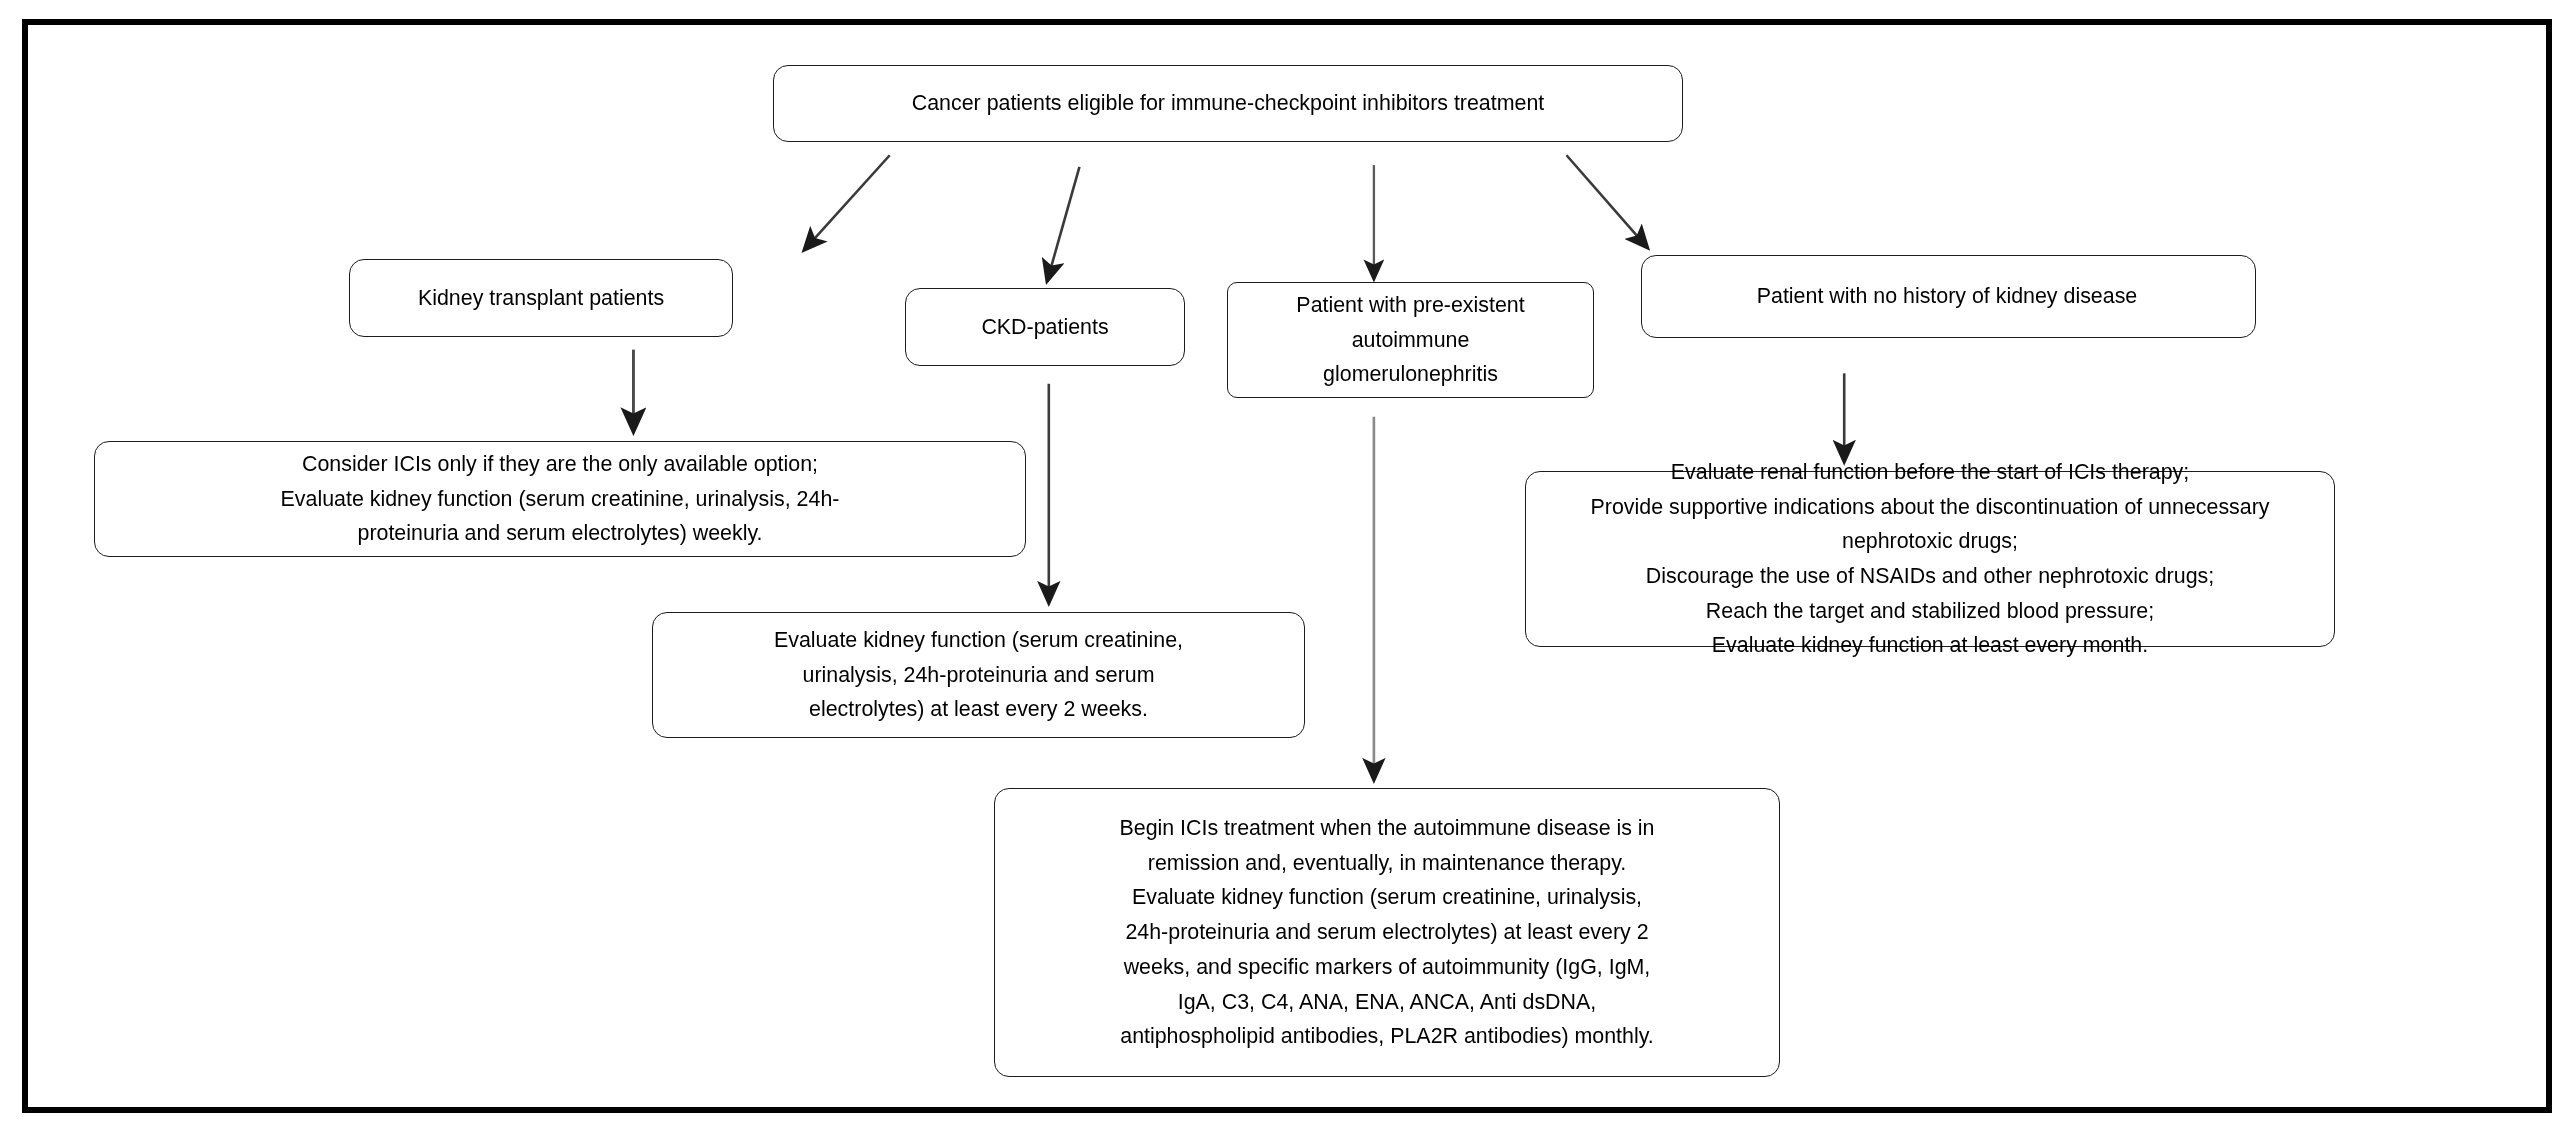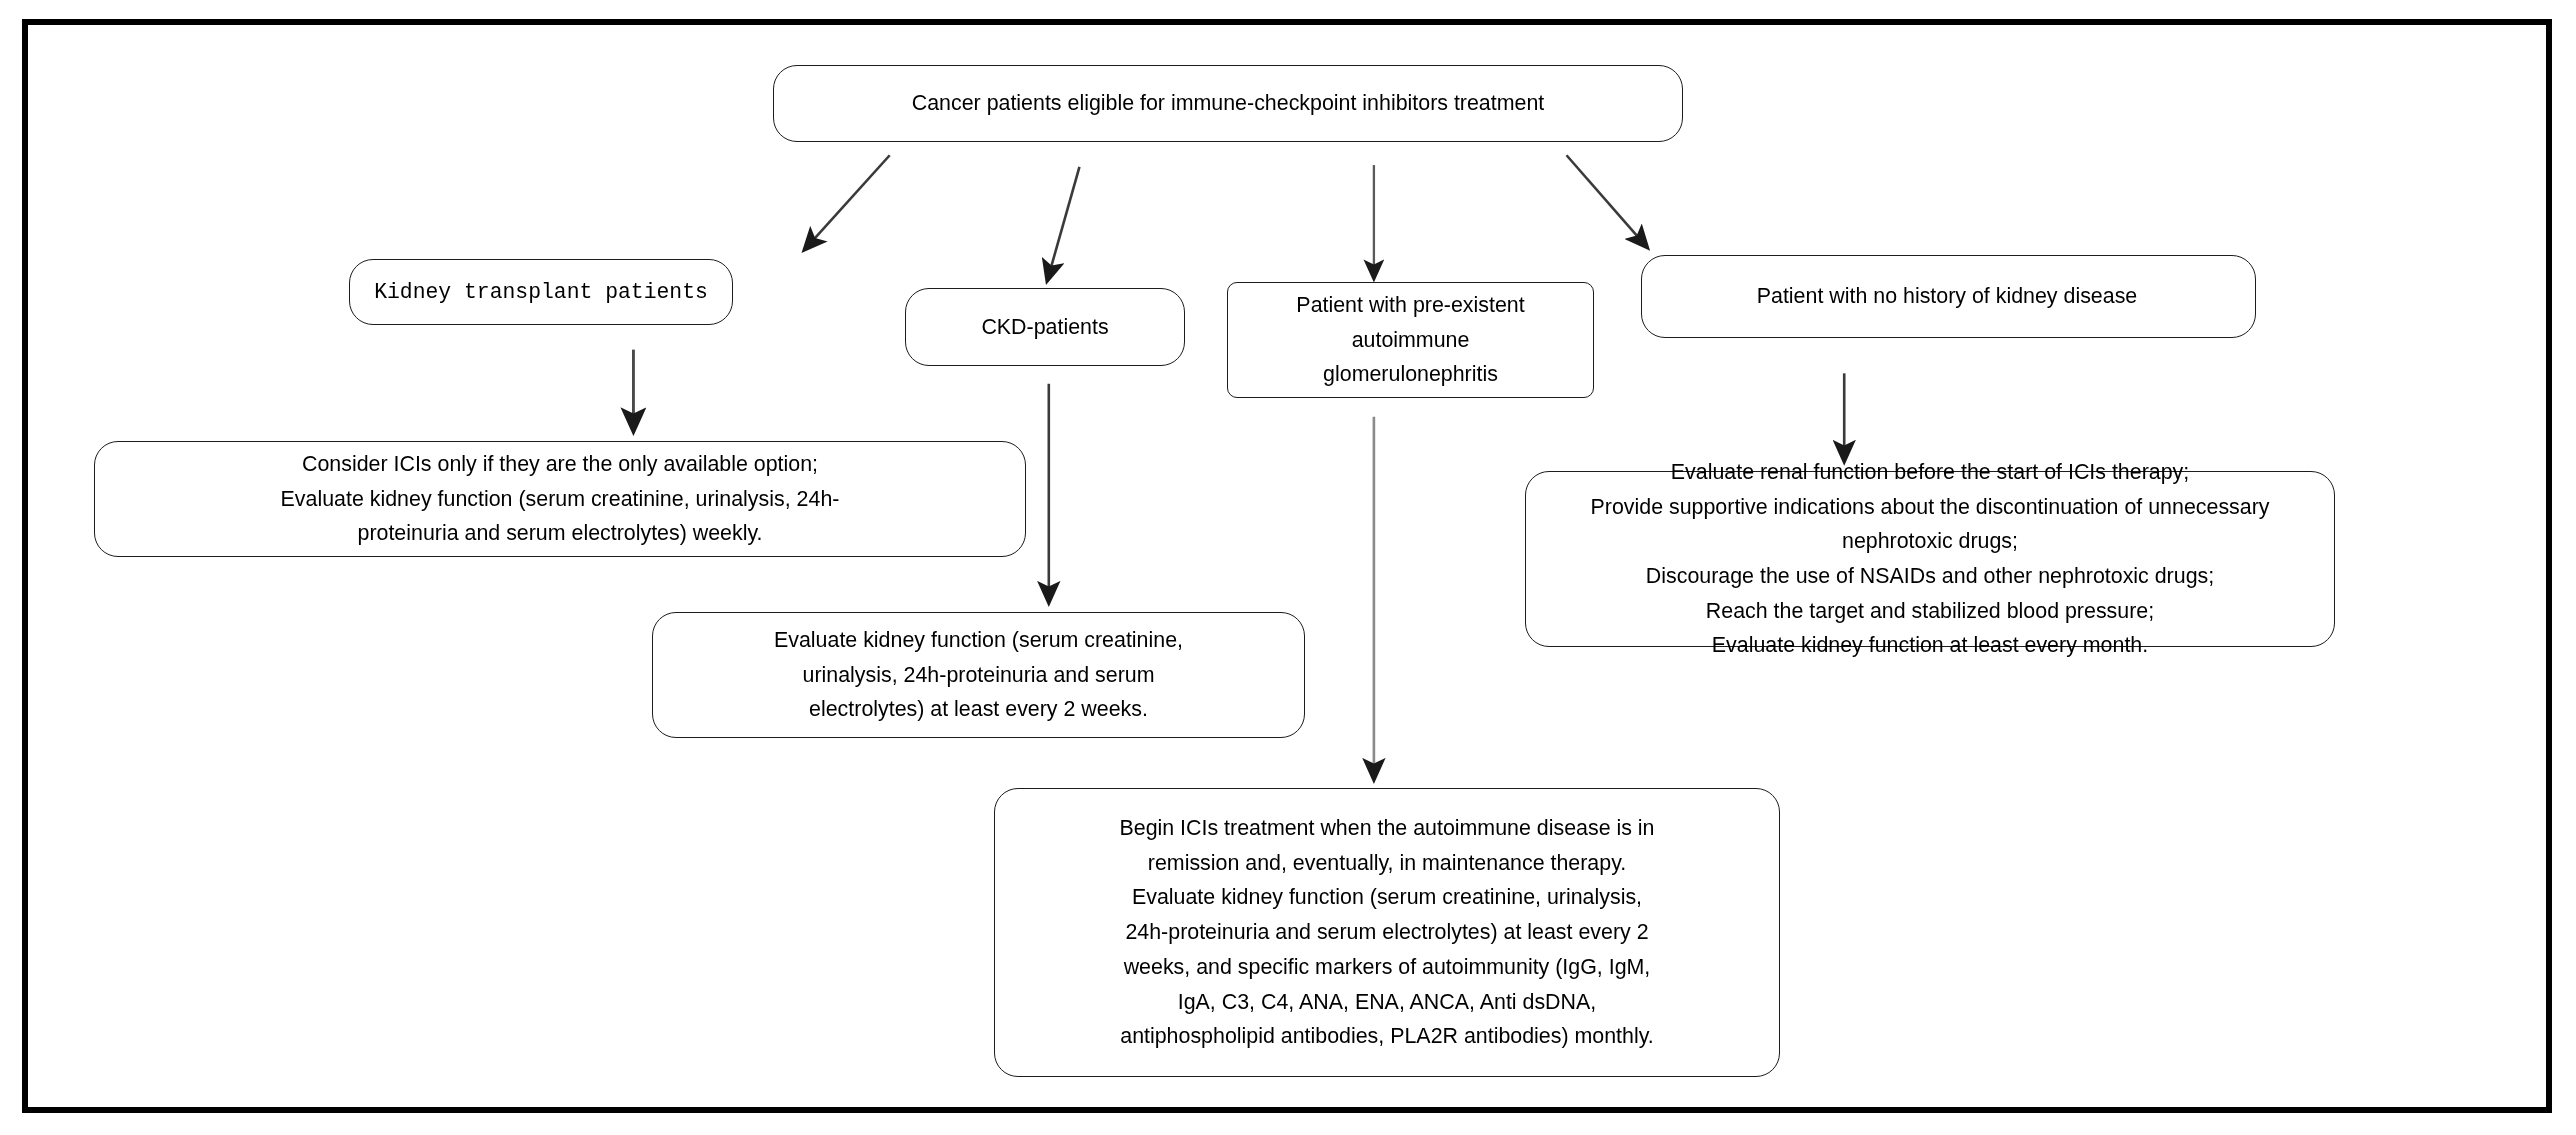--- a/index.html
+++ b/index.html
@@ -32,42 +32,42 @@
     left: 0;
     top: 0;
     width: 2576px;
     height: 1136px;
     pointer-events: none;
   }
   .node {
     position: absolute;
     box-sizing: border-box;
     border: 1.7px solid #1c1c1c;
-    border-radius: 24px;
+    border-radius: 15px;
     background: #ffffff;
     display: flex;
     align-items: center;
     justify-content: center;
     text-align: center;
     color: #000000;
     font-family: "Liberation Sans", sans-serif;
     font-size: 21.4px;
     line-height: 1.62;
     white-space: pre-line;
     padding: 4.6px 15px;
   }
   .node .txt {
     display: block;
     width: 100%;
     white-space: pre-line;
   }
 
   
   #node-root          { left:773px; top:65px;  width:910px; height:77px; }
-  #node-transplant    { left:349px;  top:259px;  width:384px;  height:66px;font-family:Liberation Mono, monospace; }
+  #node-transplant    { left:349px;  top:259px;  width:384px;  height:78px; }
   #node-ckd           { left:905px; top:288px;  width:280px;  height:78px;justify-content:flex-end; }
   #node-autoimmune    { left:1227px; top:282px;  width:367px;  height:116px;  border-radius:10px; }
   #node-nohistory     { left:1641px; top:255px;  width:615px; height:83px;padding-left:12px; }
   #node-transplant-rec{ left:94px;  top:441px;  width:932px; height:116px; }
   #node-ckd-rec       { left:652px; top:612px; width:653px; height:126px;justify-content:flex-end; }
   #node-nohistory-rec { left:1525px; top:471px;  width:810px; height:176px; }
   #node-autoimmune-rec{ left:994px; top:788px; width:786px; height:289px; }
 </style>
 </head>
 <body>

